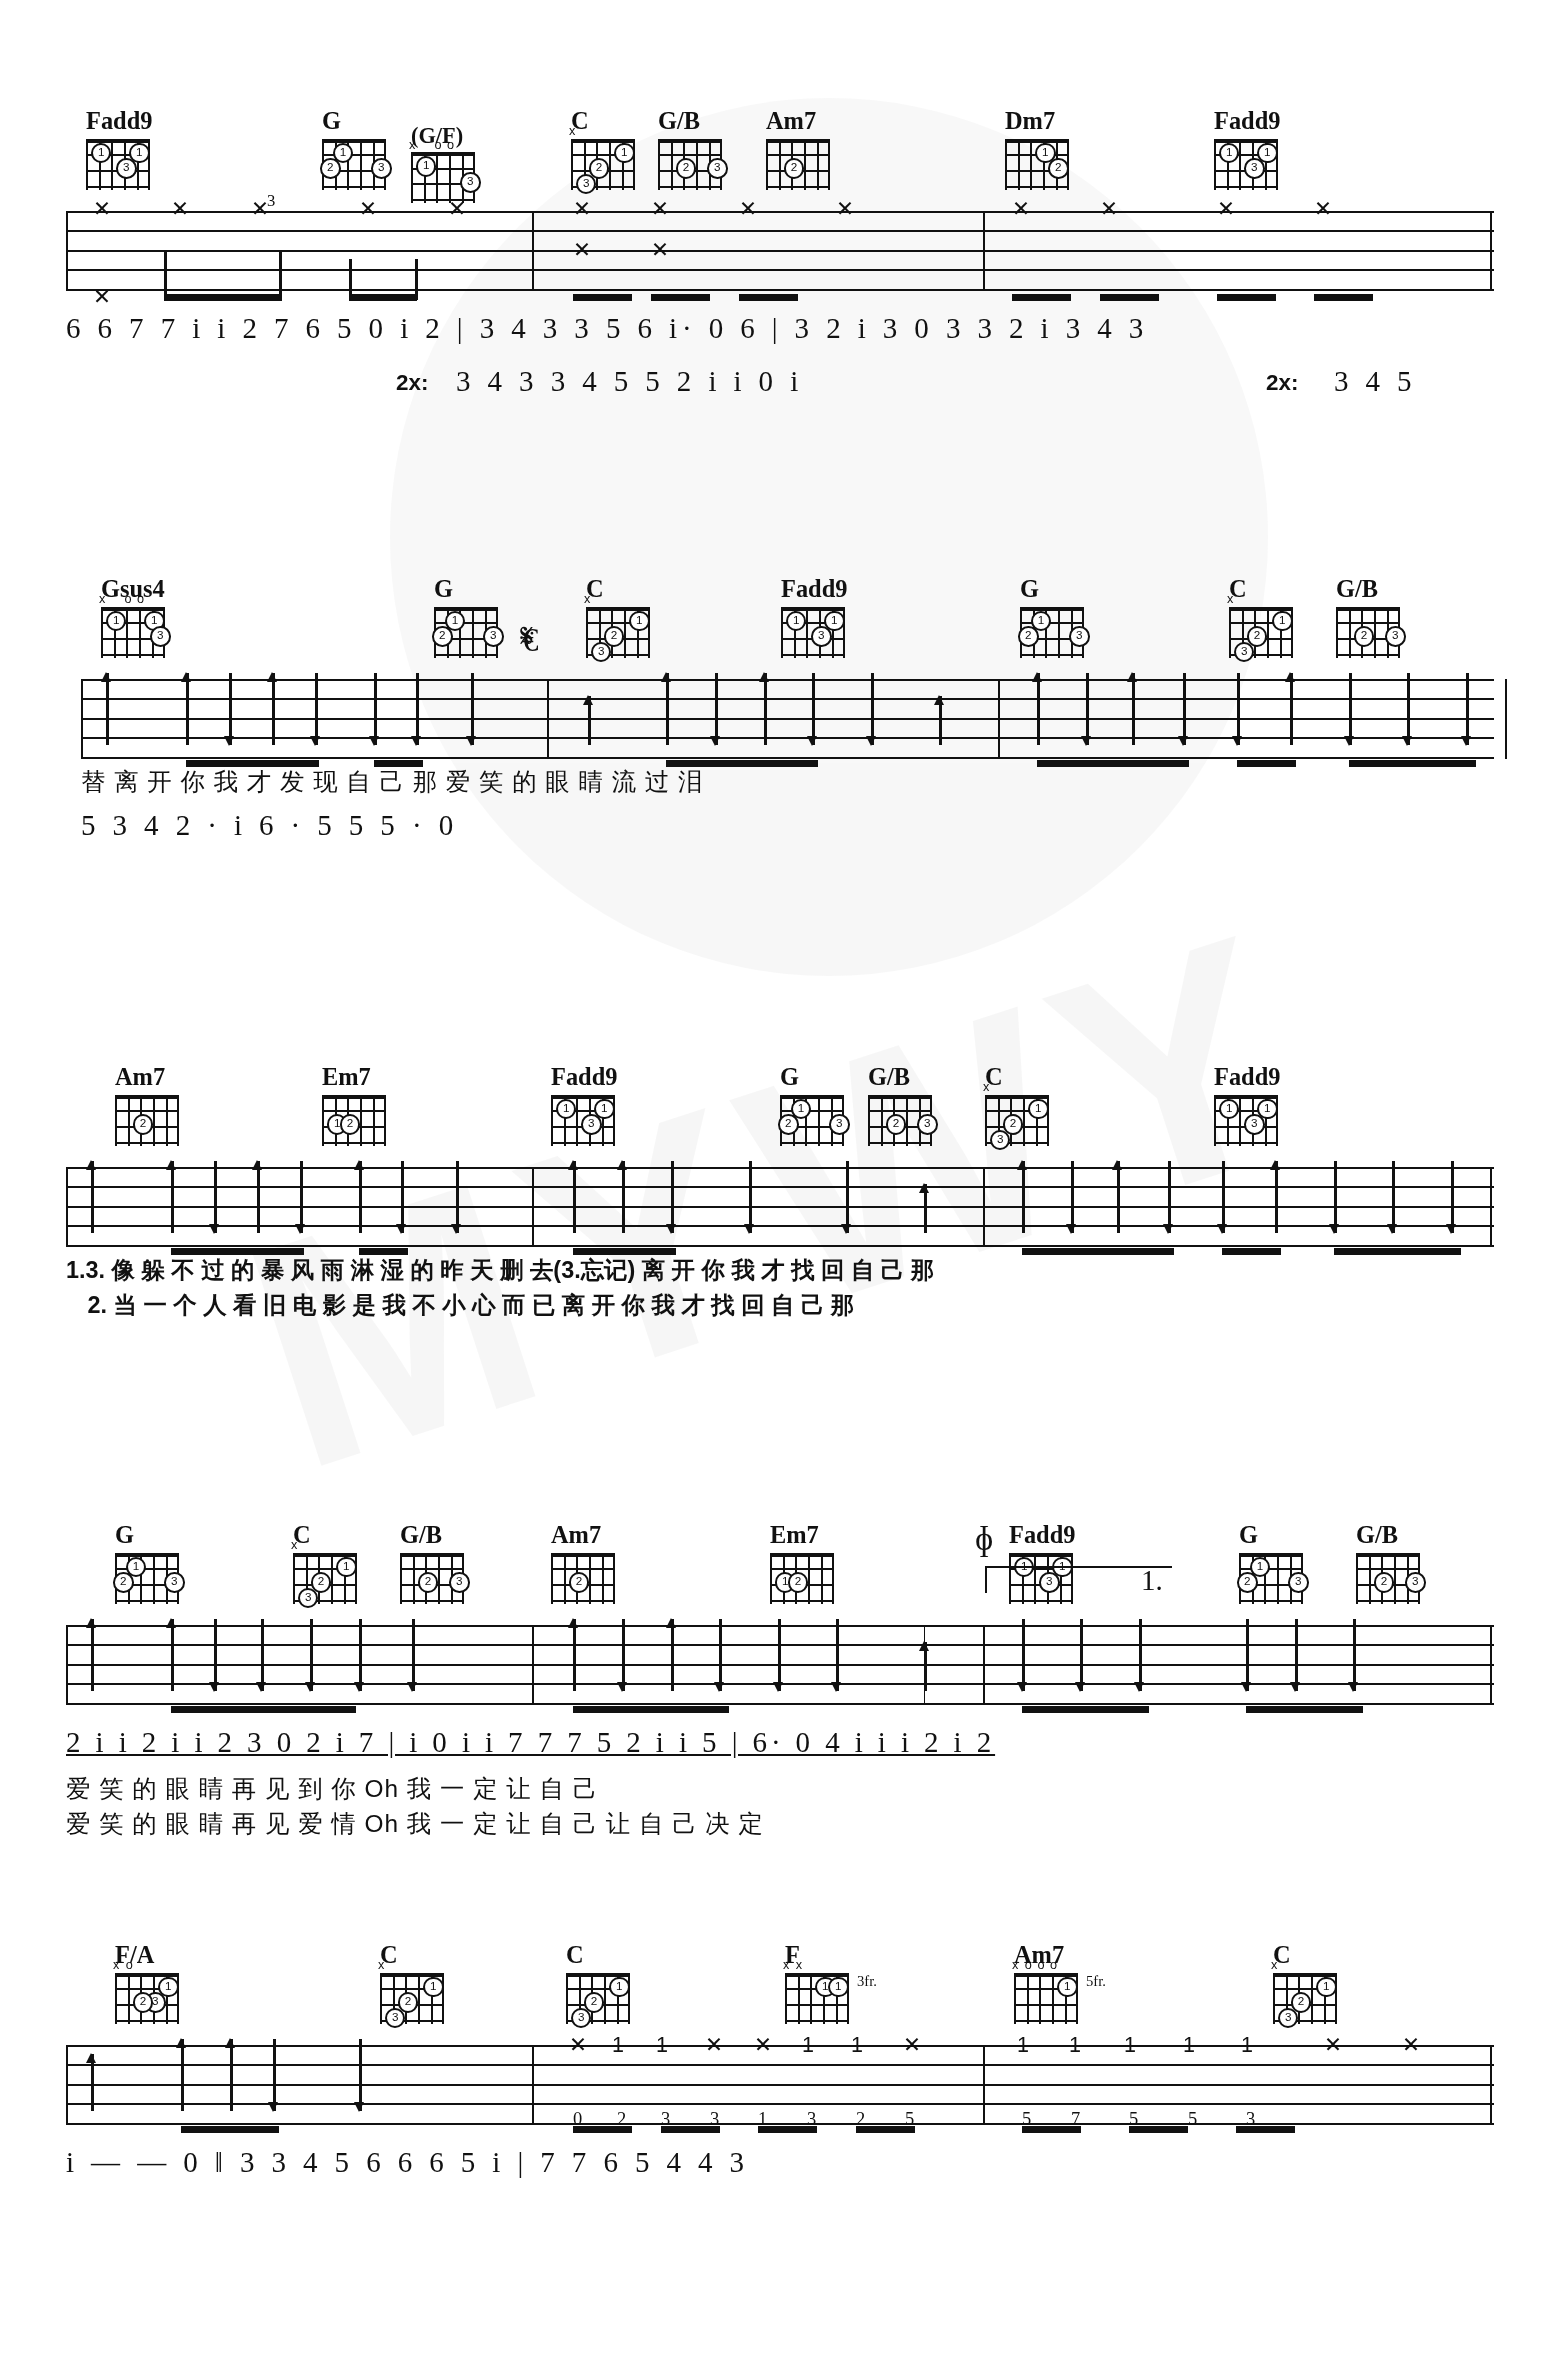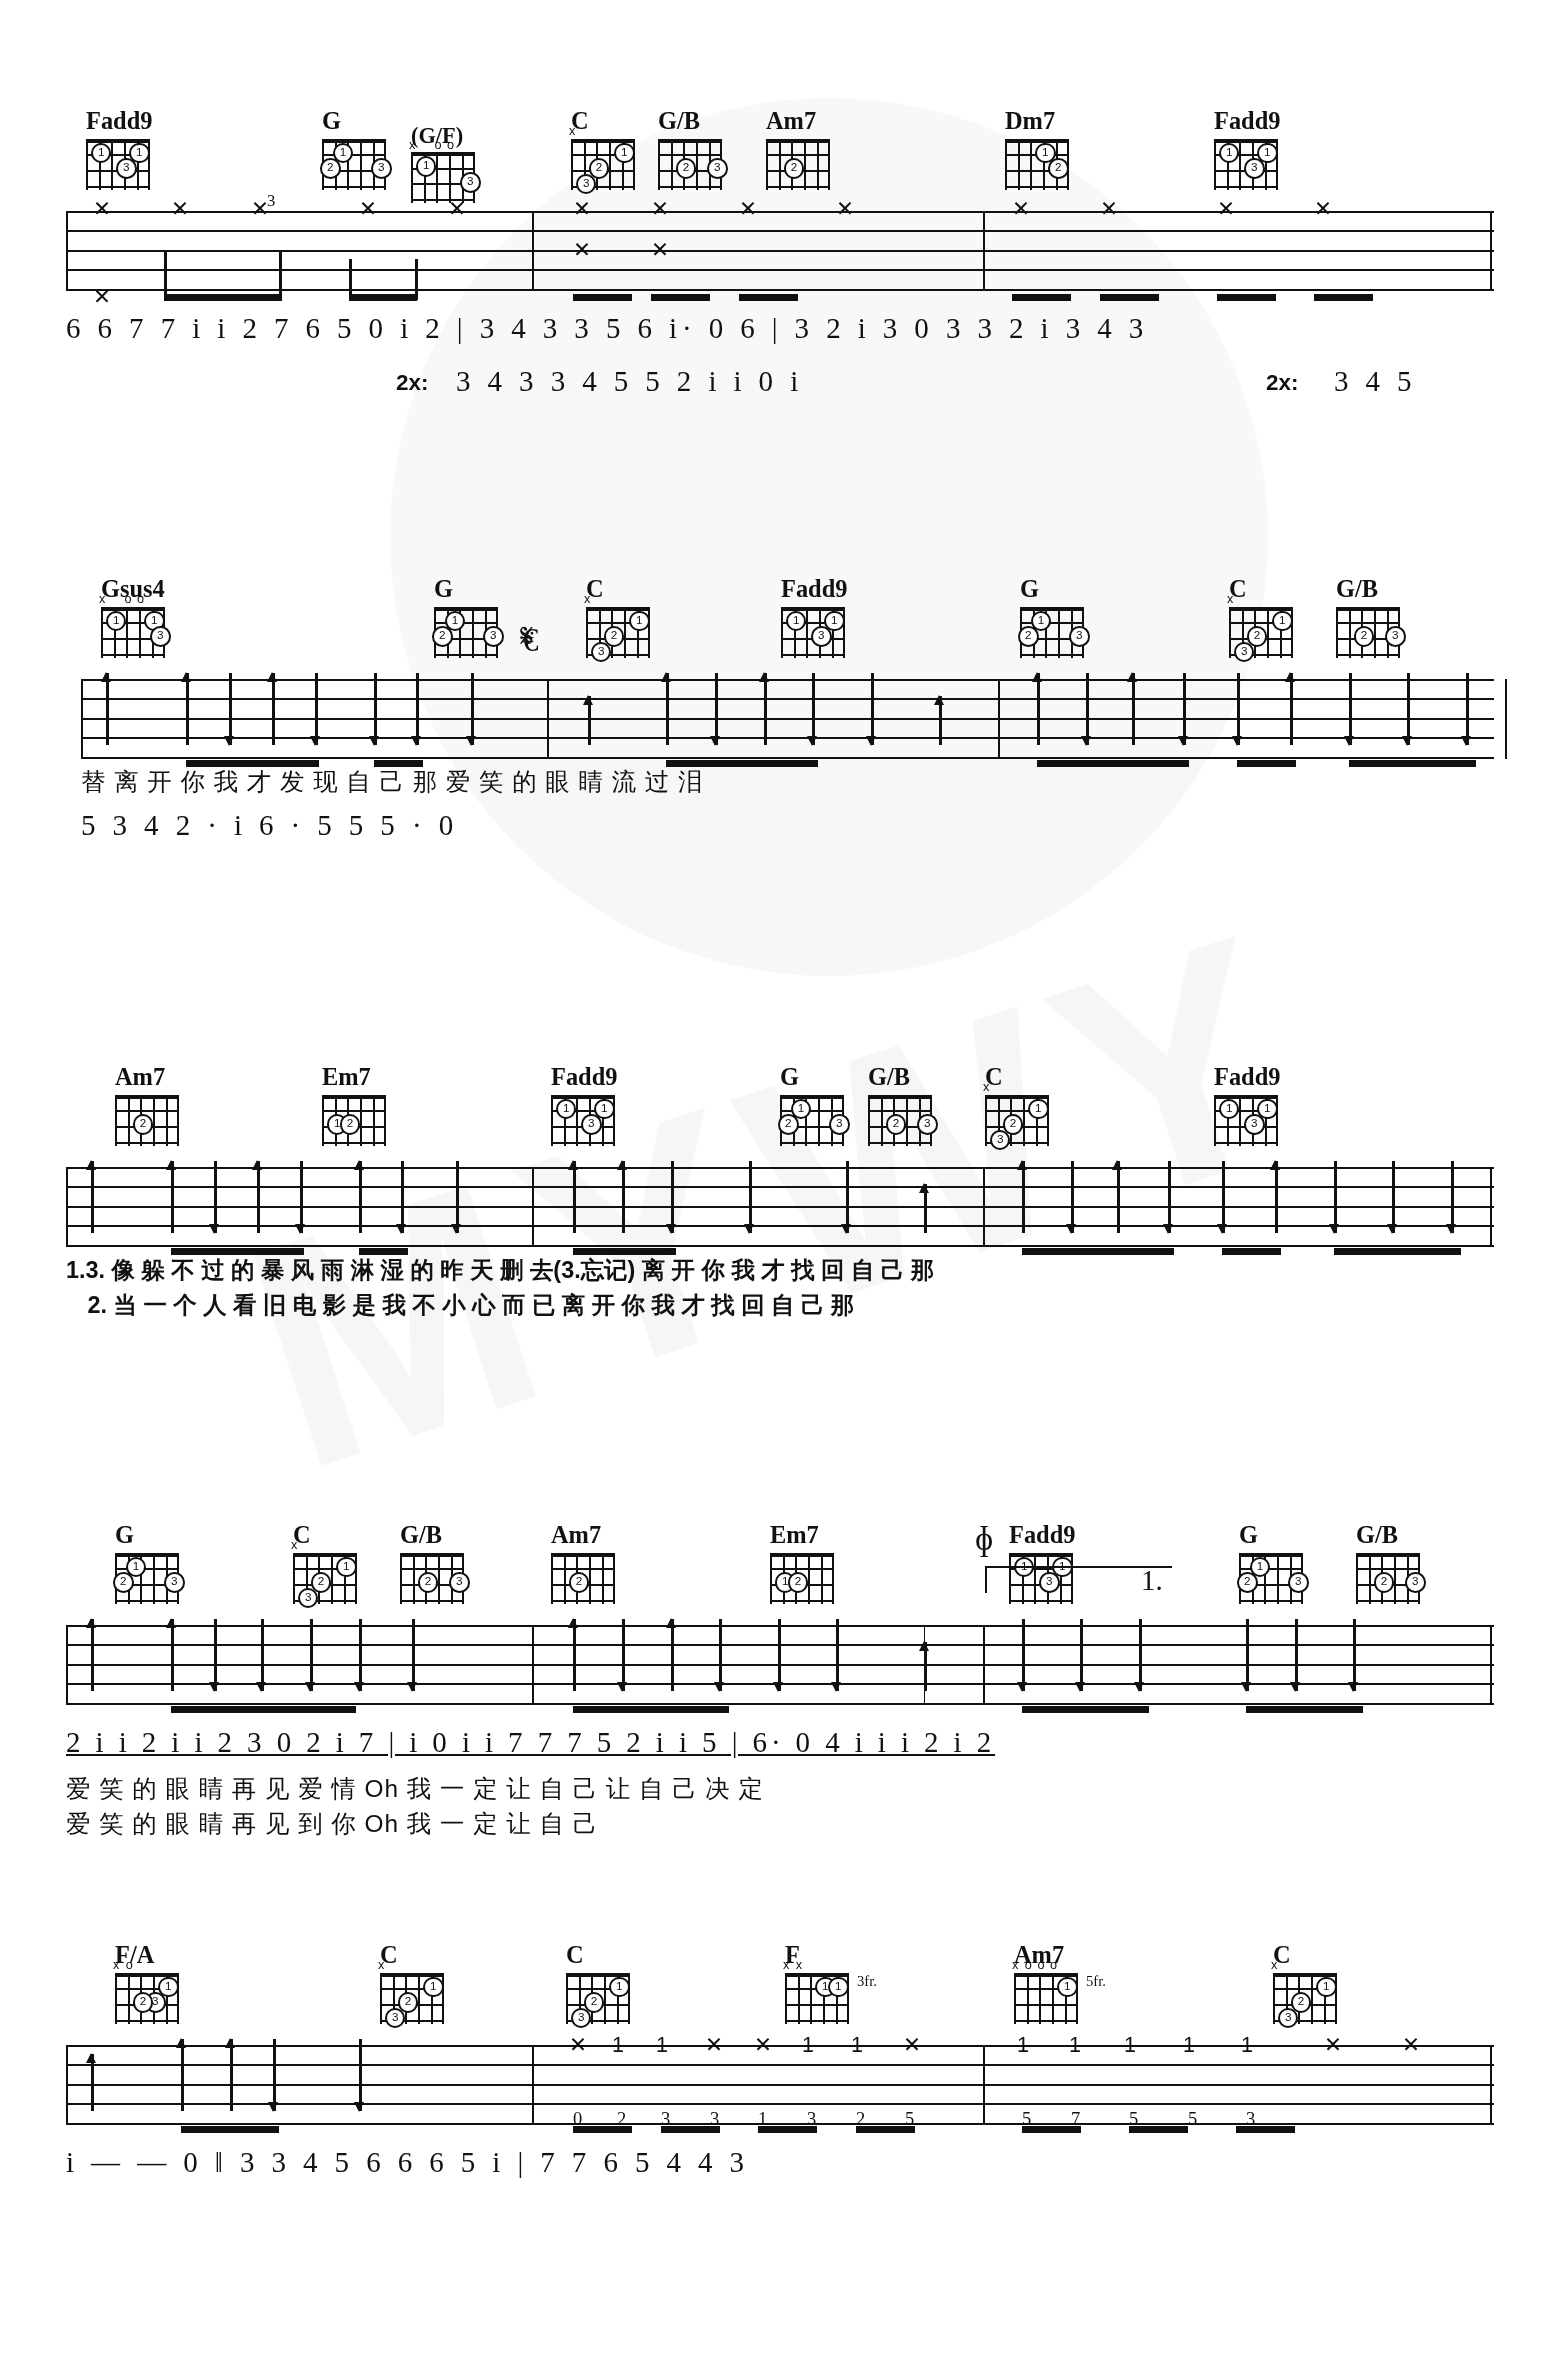--- a/index.html
+++ b/index.html
@@ -811,24 +811,24 @@
       <div class="beam" style="left:507px;top:101px;width:156px"></div>
       <div class="beam" style="left:956px;top:101px;width:127px"></div>
       <div class="beam" style="left:1180px;top:101px;width:117px"></div>
       <div class="bar" style="left:858px;top:19.5px;height:80px;background:#111;width:1px;"></div>
     </div>
 
     <div class="notes" style="margin:13.7px 66px 0;">
       <div class="n" style="left:0;letter-spacing:3.9px;text-decoration:underline;">2 i i 2 i i 2 3 0 2 i 7 | i 0 i i 7 7 7 5 2 i i 5 | 6·    0 4 i i i 2  i 2</div>
     </div>
     <div class="lyr" style="margin:0 66px;height:35px;">
+      <div class="ly" style="left:0;letter-spacing:1px;">爱 笑 的 眼 睛    再 见 到 你  Oh 我 一 定 让 自 己</div>
+    </div>
+    <div class="lyr" style="margin:0 66px;height:35px;">
       <div class="ly" style="left:0;letter-spacing:1px;">爱 笑 的 眼 睛    再 见 爱 情  Oh 我 一 定 让 自 己        让 自 己 决 定</div>
-    </div>
-    <div class="lyr" style="margin:0 66px;height:35px;">
-      <div class="ly" style="left:0;letter-spacing:1px;">爱 笑 的 眼 睛    再 见 到 你  Oh 我 一 定 让 自 己</div>
     </div>
   </div>
 
   <div class="system" style="top:1941px;">
     <div class="chordrow">
       <div class="chord" style="left:115px;top:0;">
         <div class="name">F/A</div>
         <div class="grid">
           <div class="mark" style="left:-2px;top:-14.6px">x</div>
           <div class="mark" style="left:10.7px;top:-14.6px">o</div>

